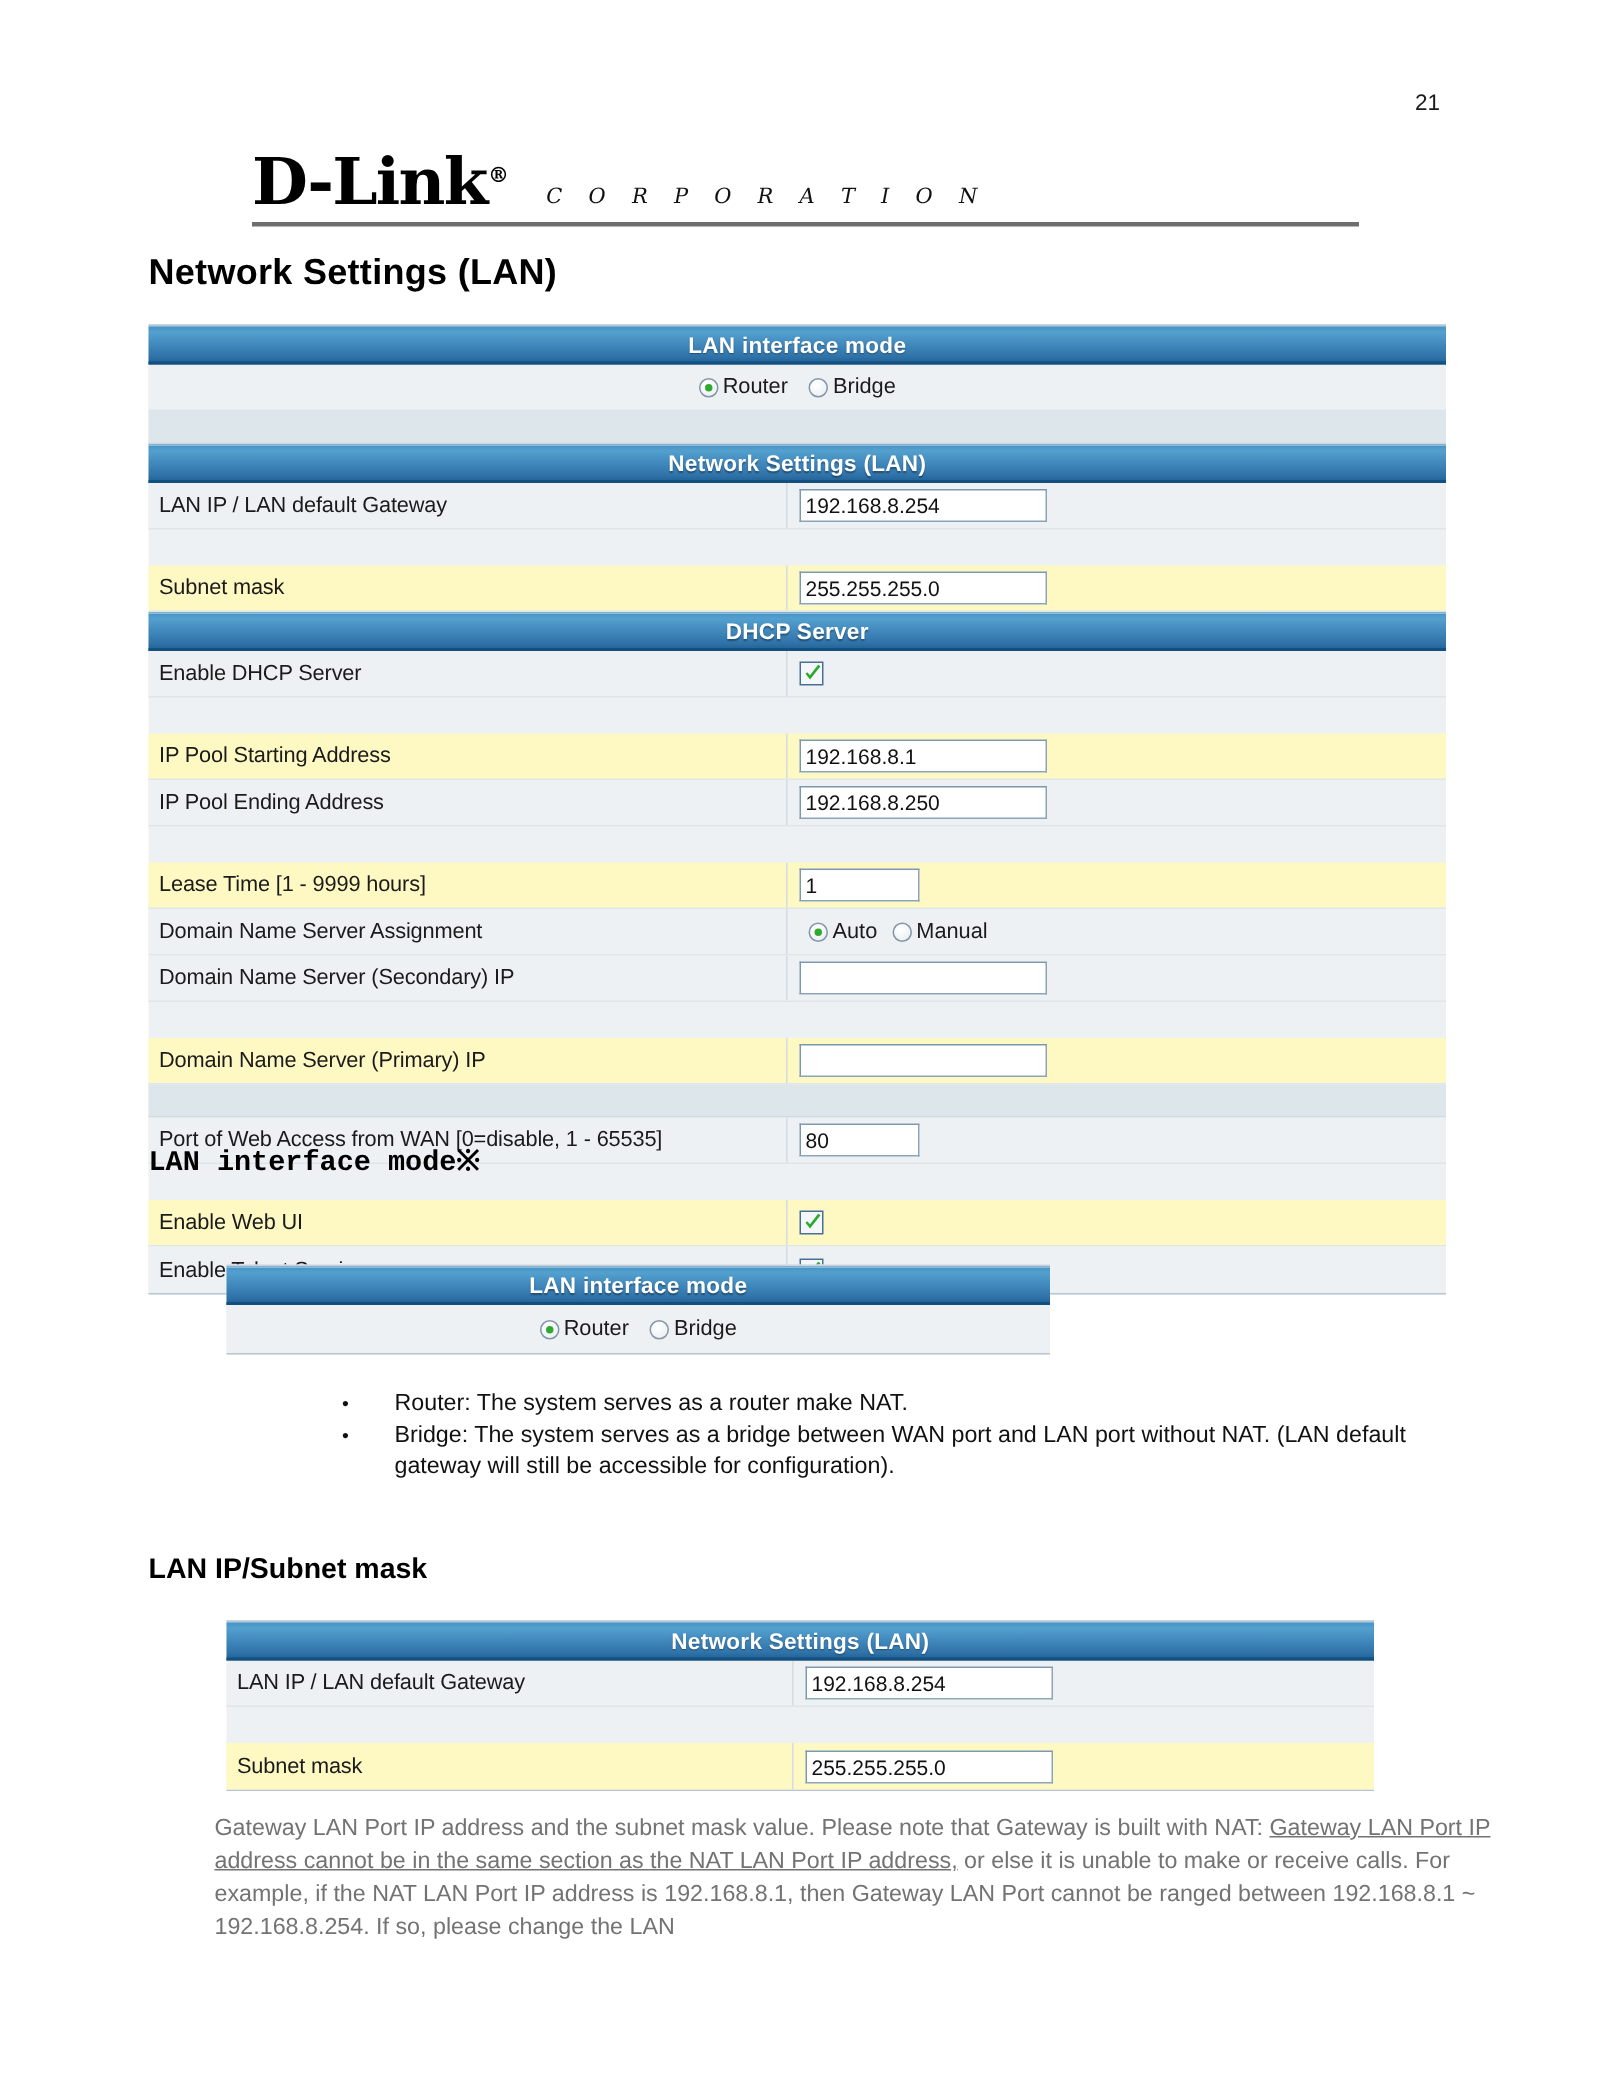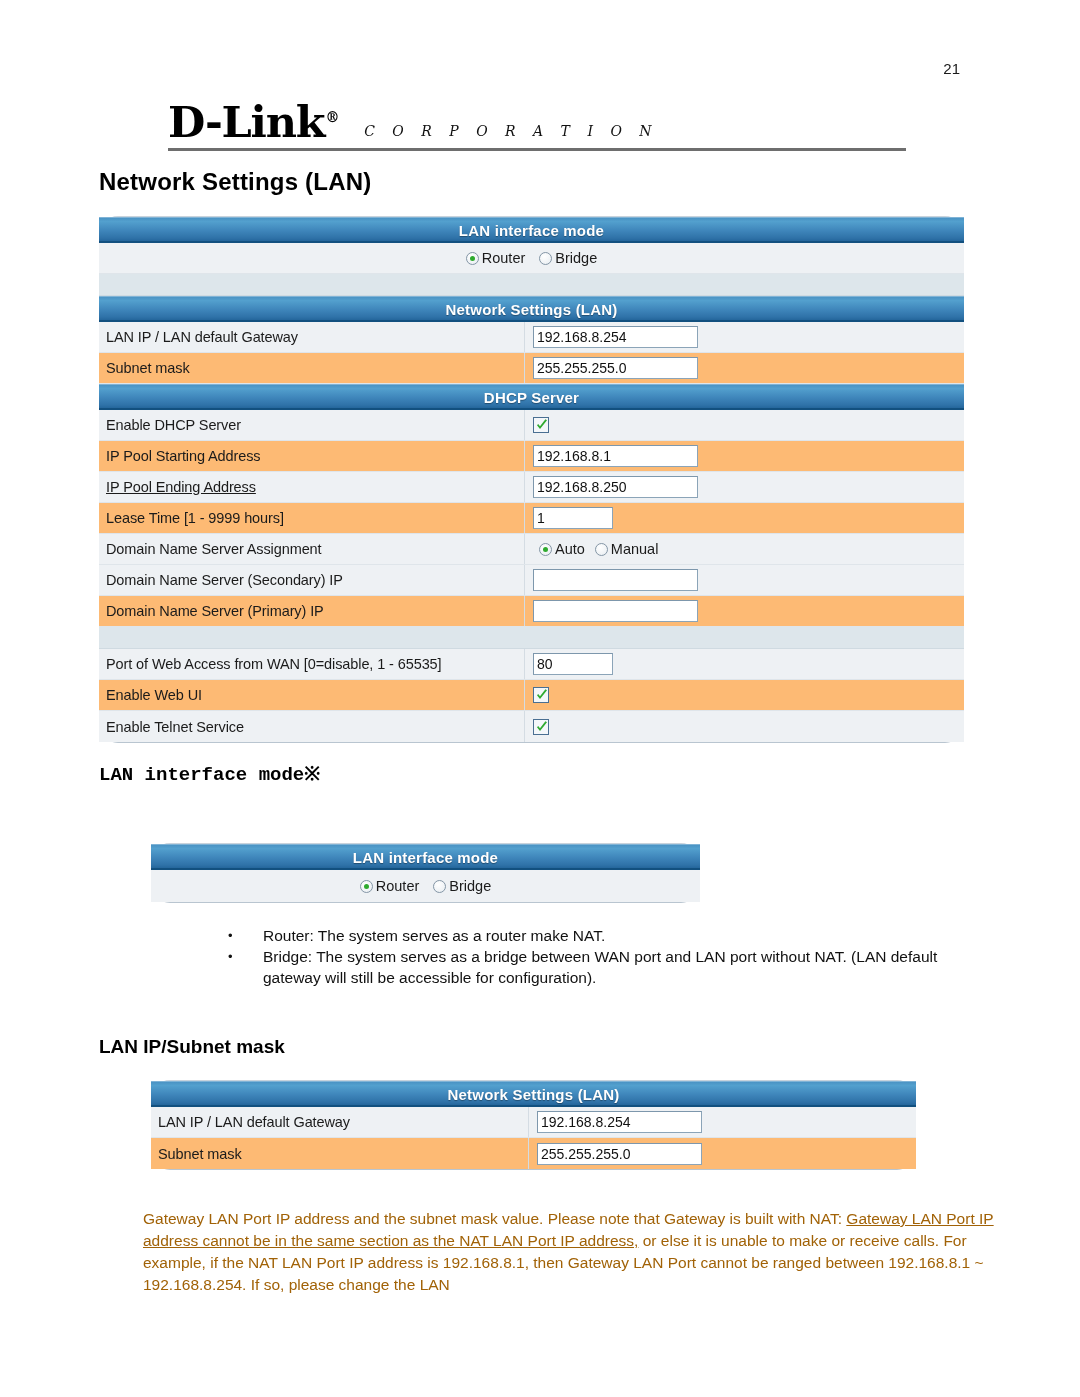--- a/index.html
+++ b/index.html
@@ -89,21 +89,20 @@
   }
 
   
   .cfg-table {
     position: absolute;
     background: #eef1f4;
     border-top: 1px solid #c9d3dc;
     border-bottom: 1px solid #b9c5d0;
     font-size: 14.5px;
     color: #1b1b1b;
-    border-radius: 19px;
   }
   .bar {
     height: 26px;
     line-height: 26px;
     text-align: center;
     font-weight: 700;
     font-size: 15px;
     color: #ffffff;
     background: linear-gradient(to bottom,
                 #4a93c4 0%, #53a0ce 14%, #3f86bb 50%,
@@ -119,21 +118,21 @@
     left: 0; right: 0; bottom: 0;
     height: 2px;
     background: #12507f;
   }
   .row {
     display: flex;
     align-items: center;
     height: 31px;
     border-bottom: 1px solid #dfe5ea;
   }
-  .row.alt { background: #fdba74; }
+  .row.alt { background: #fef9c3; margin-top: 24px; }
   .row.plain { background: #eef1f4; }
   .row-label {
     padding-left: 7px;
     flex: 0 0 auto;
     white-space: nowrap;
     letter-spacing: -0.1px;
   }
   .row-ctrl {
     flex: 1 1 auto;
     display: flex;
@@ -216,21 +215,21 @@
     line-height: 21px;
   }
   .bullet-text { flex: 1 1 auto; }
 
   .para {
     position: absolute;
     left: 143px;
     width: 860px;
     font-size: 15.5px;
     line-height: 22px;
-    color: #a16207;
+    color: #737373;
   }
   .u { text-decoration: underline; }
 </style>
 </head>
 <body>
 
 <div class="page-number">21</div>
 
 <div class="brand-row">
   <div class="brand-logo"><span>D-Link</span><span class="brand-reg">®</span></div>
@@ -289,21 +288,21 @@
   </div>
 
   <div class="row alt">
     <div class="row-label" style="width:425px;">IP Pool Starting Address</div>
     <div class="row-ctrl">
       <span class="txt w-ip">192.168.8.1</span>
     </div>
   </div>
 
   <div class="row plain">
-    <div class="row-label" style="width:425px;text-decoration:underline;">IP Pool Ending Address</div>
+    <div class="row-label" style="width:425px;">IP Pool Ending Address</div>
     <div class="row-ctrl">
       <span class="txt w-ip">192.168.8.250</span>
     </div>
   </div>
 
   <div class="row alt">
     <div class="row-label" style="width:425px;">Lease Time [1 - 9999 hours]</div>
     <div class="row-ctrl">
       <span class="txt w-num">1</span>
     </div>

